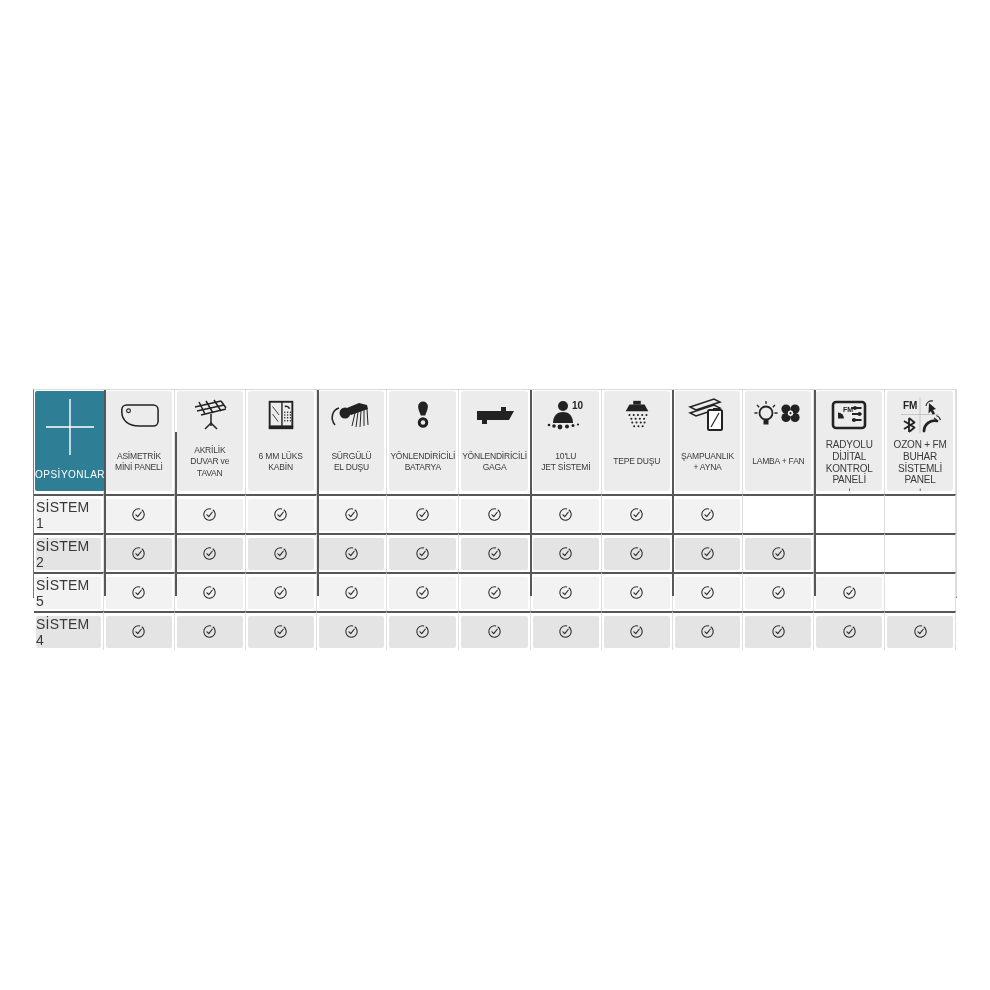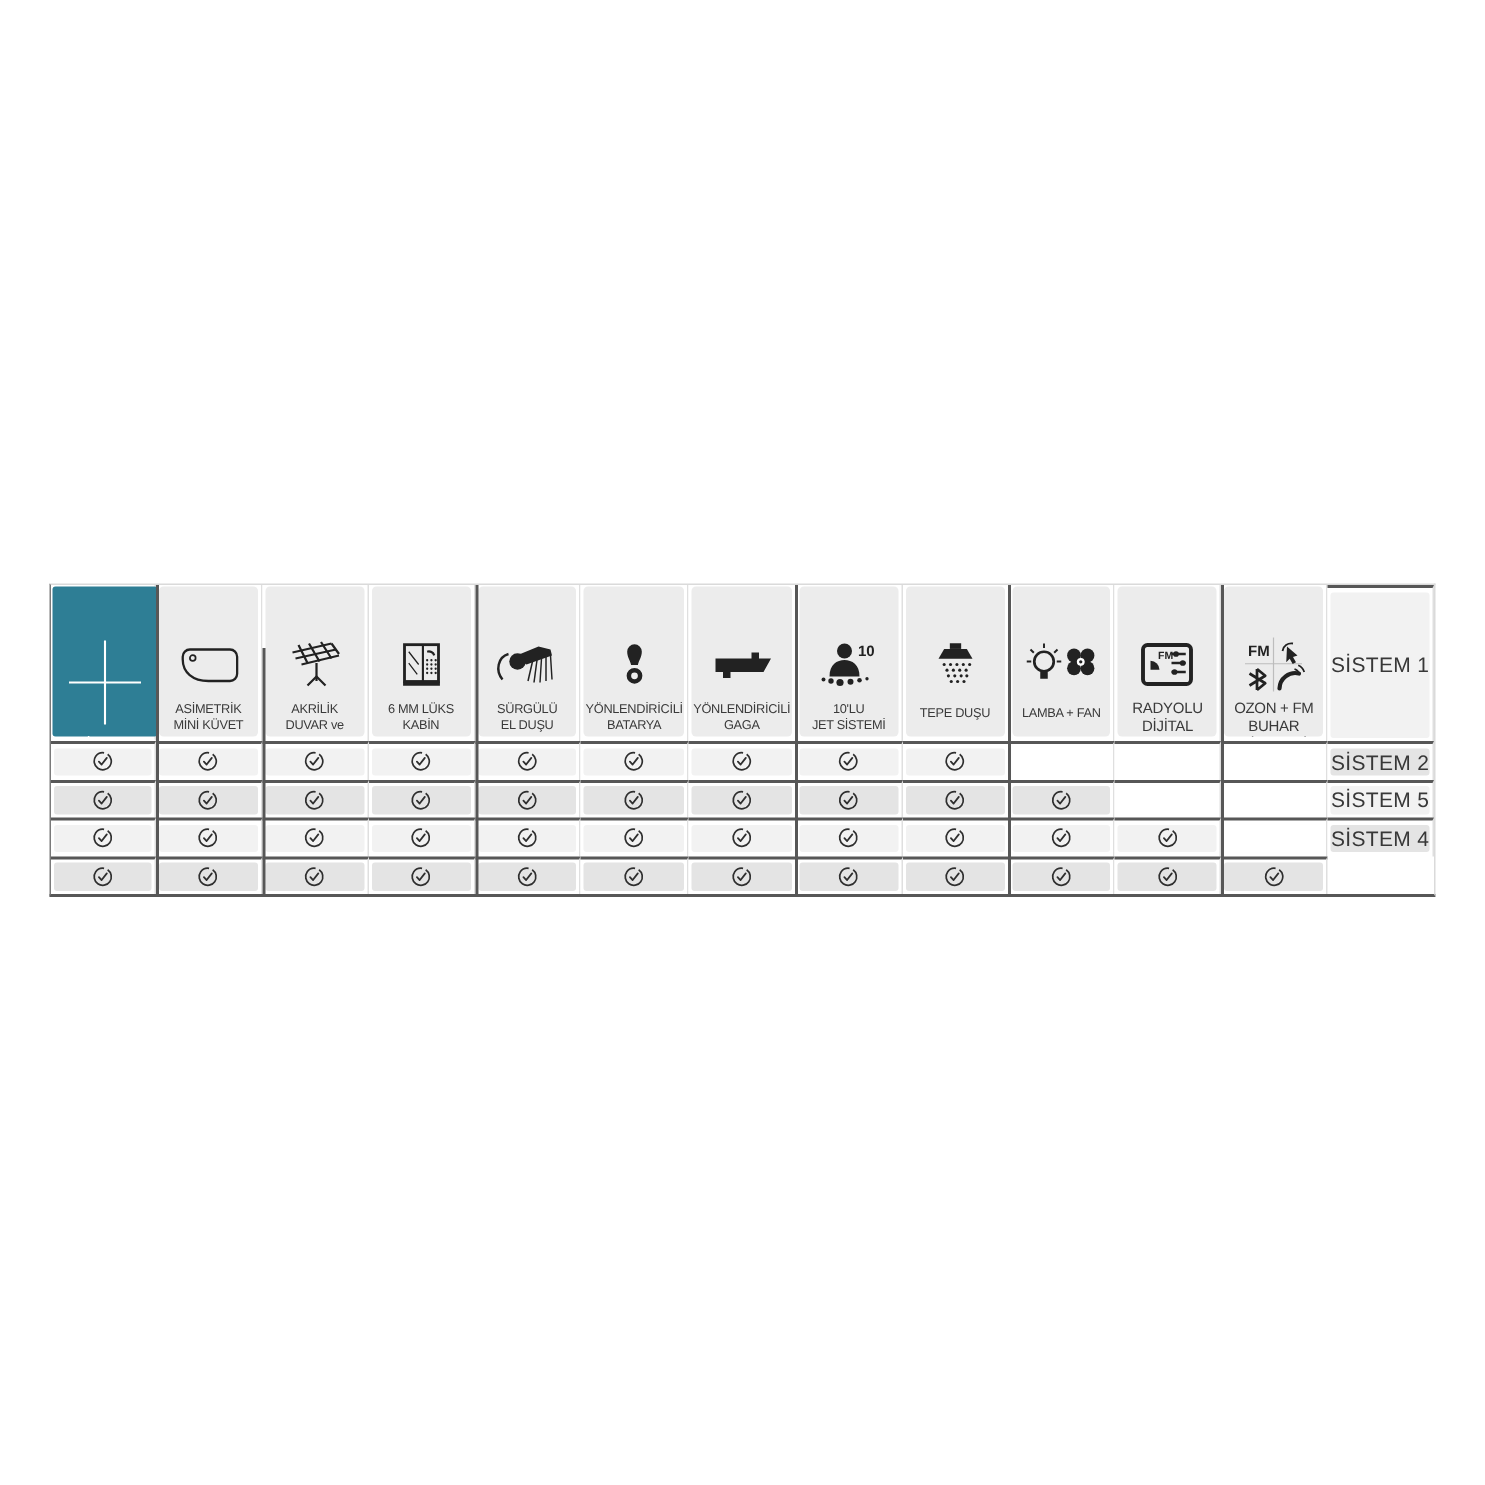--- a/index.html
+++ b/index.html
@@ -9,21 +9,21 @@
      display:grid;grid-template-columns:70px repeat(12,1fr);grid-template-rows:104px repeat(4,1fr);
          border:1px solid #dadada;border-left:1.5px solid #7a7a7a;border-bottom:2px solid var(--line-dark,#575757);
          box-sizing:border-box;background:#fff;}
   .cell{position:relative;border-right:1px solid var(--line-light,#dfdfdf);box-sizing:border-box;
         display:flex;align-items:stretch;justify-content:stretch;background:#fff;}
   .cell:last-child{border-right:none;}
   .row-top{border-top:2px solid var(--line-dark,#575757);}
   
   .h-pill{flex:1;margin:1px 2px 3px 2px;border-radius:3px;background:var(--header-bg,#ececec);
           display:flex;flex-direction:column;align-items:center;overflow:hidden;}
-  .icon-box{height:48px;display:flex;align-items:center;justify-content:center;flex:none;width:100%;margin-top:28px;}
+  .icon-box{height:48px;display:flex;align-items:center;justify-content:center;flex:none;width:100%;}
   .h-label{flex:1;display:flex;align-items:center;justify-content:center;text-align:center;
            font-size:8.5px;line-height:1.3;letter-spacing:-0.2px;white-space:pre-line;
            color:#3a3a3a;padding:0 1px 6px 1px;}
   .h-label.tight{line-height:1.18;font-size:10px;padding-bottom:3px;}
   
   .corner-pill{flex:1;margin:1px 2px 3px 1px;border-radius:2px;background:var(--teal,#2e7e95);
                display:flex;flex-direction:column;align-items:center;}
   .corner-pill .icon-box{height:72px;align-items:center;}
   .corner-label{flex:1;display:flex;align-items:center;color:#fff;font-size:10px;letter-spacing:0.5px;
                 padding-bottom:6px;}
@@ -55,21 +55,21 @@
 
   <div class="cell">
         <div class="h-pill">
           <div class="icon-box">
             <svg width="42" height="27" viewBox="0 0 44 28">
               <path d="M9 3 h28 a5 5 0 0 1 5 5 v12 a5 5 0 0 1 -5 5 H22 C11 25 4 19 4 10 V8 a5 5 0 0 1 5 -5 Z" fill="none" stroke="#222222" stroke-width="1.6"></path>
               <circle cx="11" cy="9" r="2" fill="none" stroke="#222222" stroke-width="1.2"></circle>
             </svg>
           </div>
           <div class="h-label">ASİMETRİK
-MİNİ KÜVET</div>
+MİNİ PANELİ</div>
         </div>
       </div>
       <div class="cell">
         <div class="h-pill">
           <div class="icon-box">
             <svg width="40" height="36" viewBox="0 0 40 36">
               <g stroke="#222222" stroke-width="1.5" fill="none">
                 <path d="M5 10 L31 4 M7 14 L34 8 M11 18 L36 12"></path>
                 <path d="M9 5 L15 17 M16 4 L23 16 M24 3 L31 14 M31 4 L36 11"></path>
                 <path d="M21 17 L21 29"></path>
@@ -200,20 +200,37 @@
                 <circle cx="24" cy="29" r="1.1"></circle>
               </g>
             </svg>
           </div>
           <div class="h-label">TEPE DUŞU</div>
         </div>
       </div>
       <div class="cell">
         <div class="h-pill">
           <div class="icon-box">
+            <svg width="40" height="38" viewBox="0 0 40 38">
+              <g fill="none" stroke="#222222" stroke-width="1.5">
+                <path d="M2 11 L26 3 L32 6 L8 14 Z"></path>
+                <path d="M2 17 L26 9 L32 12 L8 20 Z"></path>
+              </g>
+              <rect x="25" y="12" width="4" height="3" fill="#222222"></rect>
+              <rect x="20" y="14" width="14" height="20" rx="1.5" fill="#ffffff" stroke="#222222" stroke-width="2"></rect>
+              <line x1="23" y1="31" x2="31" y2="17" stroke="#222222" stroke-width="1.2"></line>
+            </svg>
+          </div>
+          <div class="h-label">ŞAMPUANLIK
++ AYNA</div>
+        </div>
+      </div>
+      <div class="cell">
+        <div class="h-pill">
+          <div class="icon-box">
             <svg width="48" height="30" viewBox="0 0 48 30">
               <circle cx="12" cy="13" r="6.5" fill="none" stroke="#222222" stroke-width="1.8"></circle>
               <rect x="9.5" y="20" width="5" height="4.5" fill="#222222"></rect>
               <g stroke="#222222" stroke-width="1.3">
                 <line x1="12" y1="1" x2="12" y2="4"></line>
                 <line x1="3" y1="5" x2="5.2" y2="7.2"></line>
                 <line x1="21" y1="5" x2="18.8" y2="7.2"></line>
                 <line x1="0.5" y1="13" x2="3.5" y2="13"></line>
                 <line x1="23.5" y1="13" x2="20.5" y2="13"></line>
               </g>

